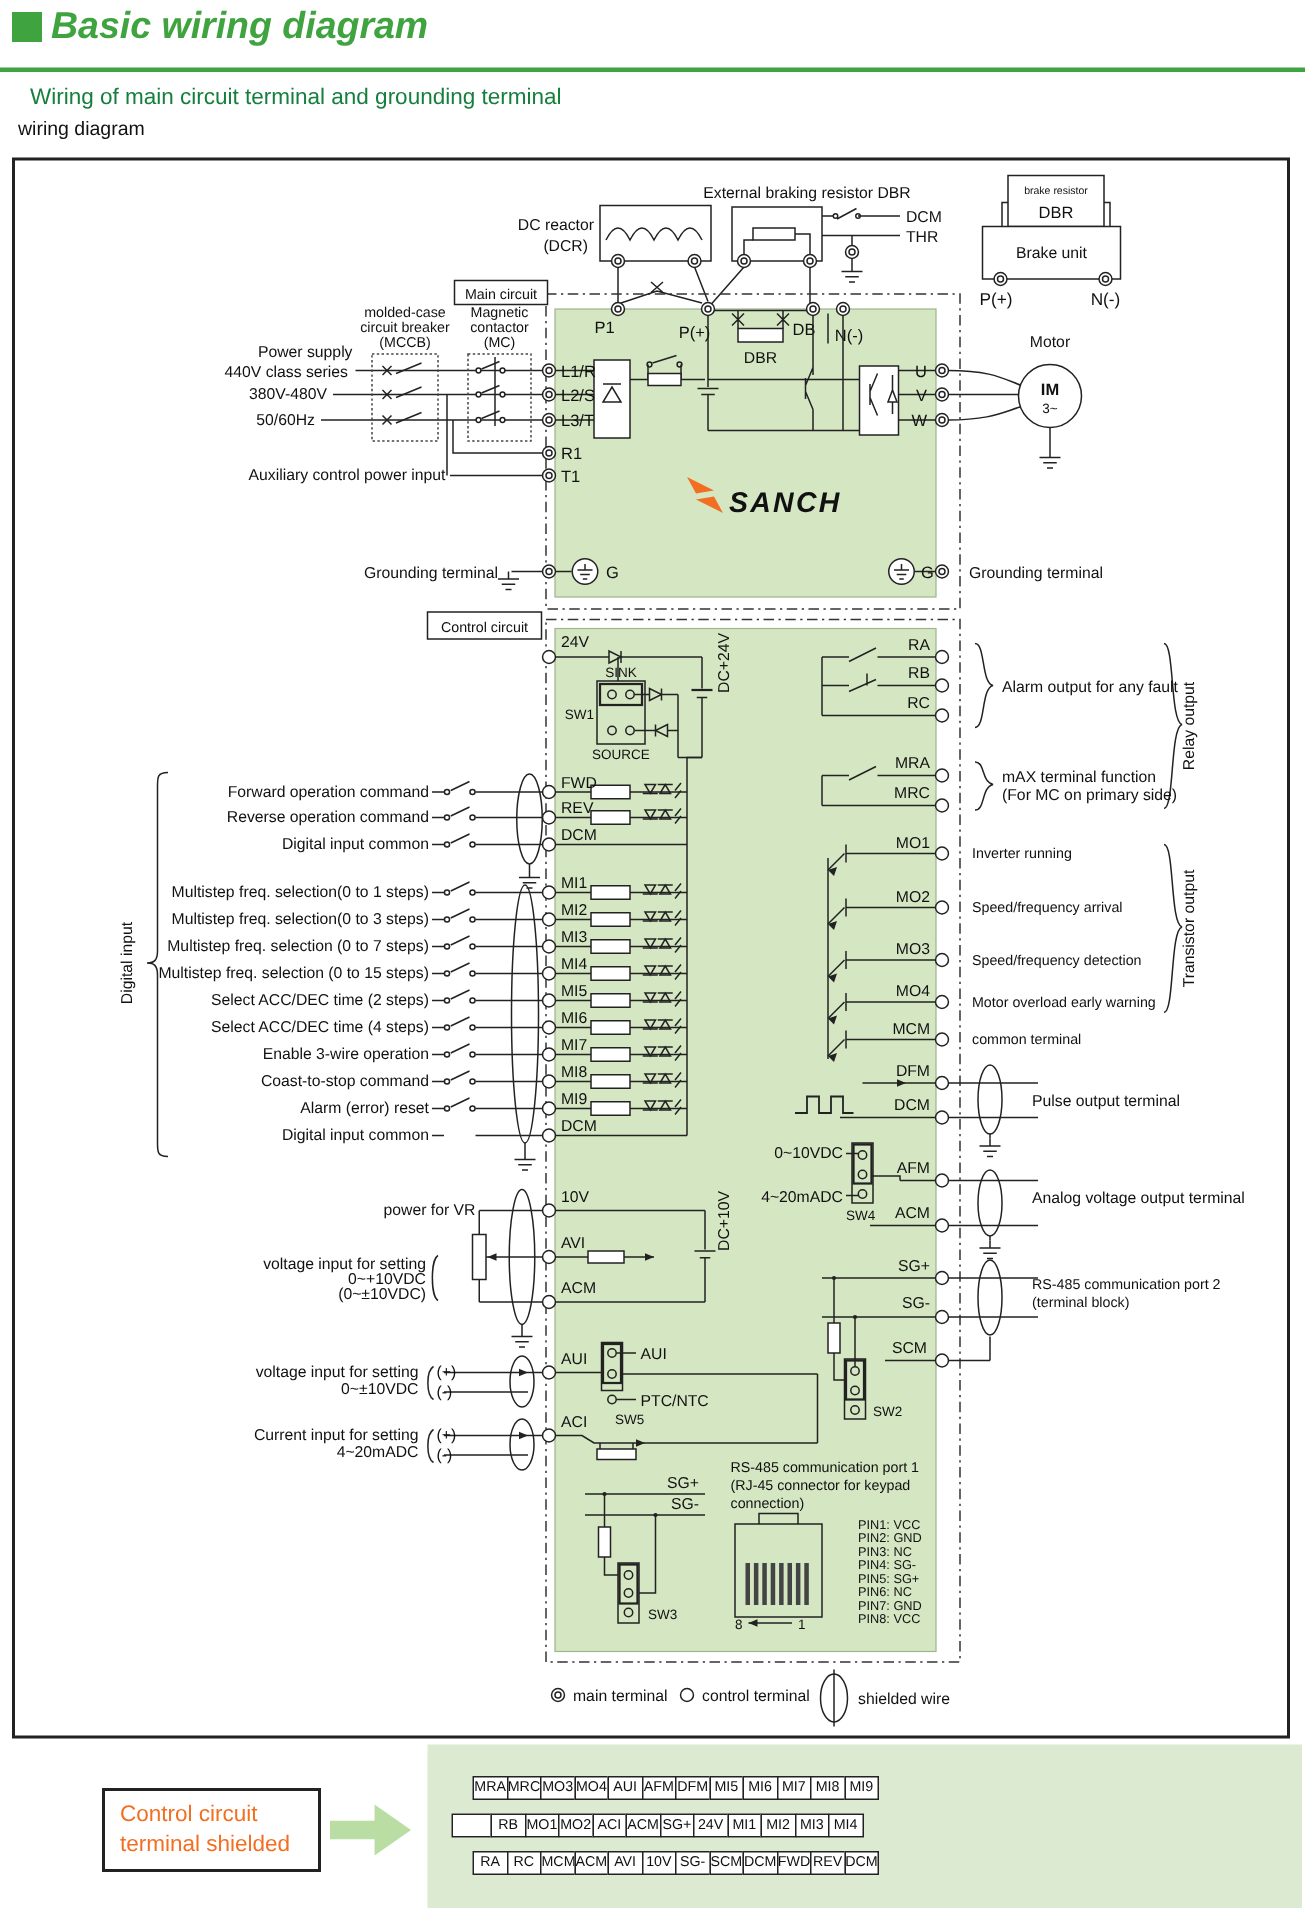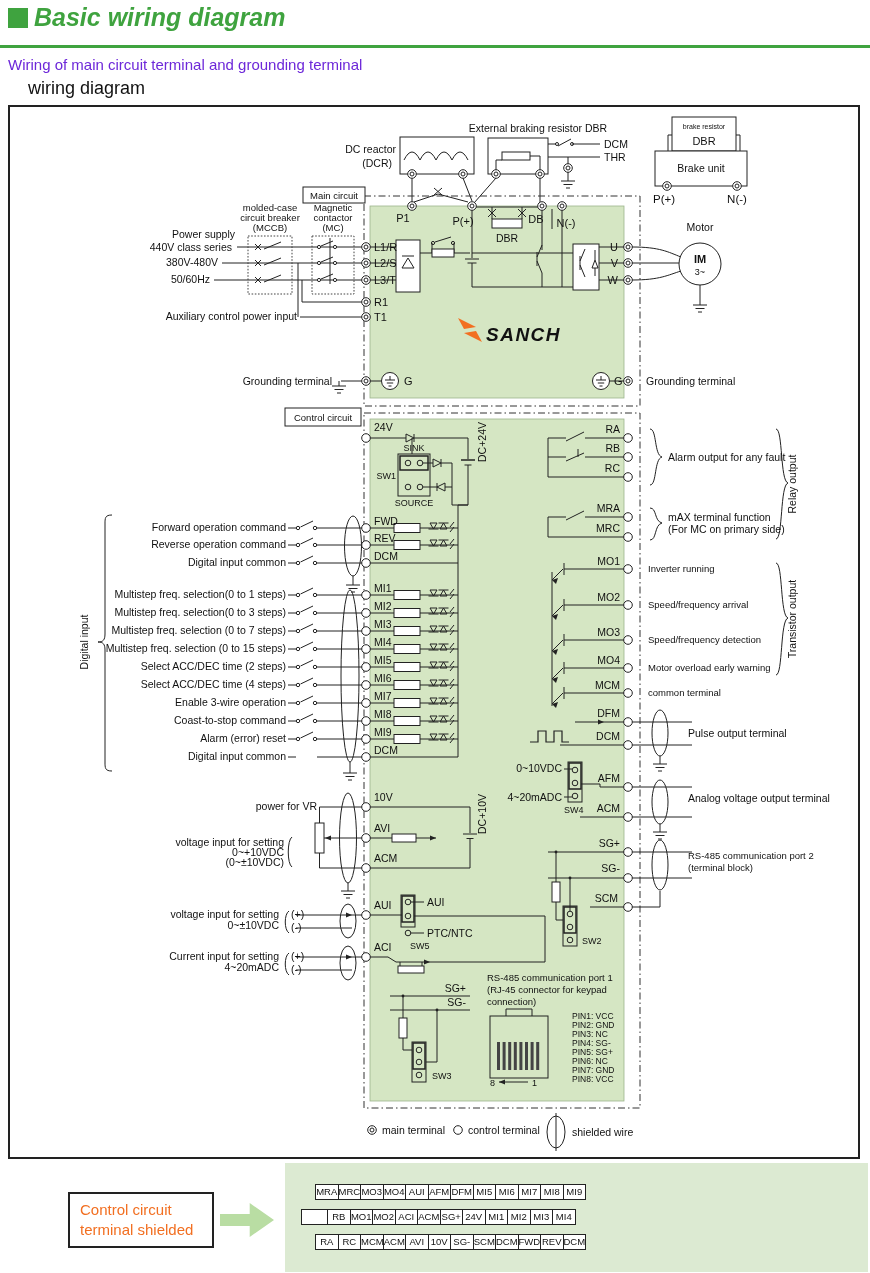--- a/index.html
+++ b/index.html
@@ -1,22 +1,22 @@
 <!DOCTYPE html>
 <html><head>
 <meta charset="utf-8">
 <style>
   body{margin:0;background:#fff}
   .page{position:relative;width:870px;height:1273px;background:#fff;font-family:"Liberation Sans",sans-serif;overflow:hidden}
   .abs{position:absolute}
   #tsq{left:8px;top:8px;width:20px;height:20px;background:#3fa33f}
   #title{left:34px;top:3px;font-size:25px;font-weight:bold;font-style:italic;color:#3fa33f}
   #rule{left:0;top:45px;width:870px;height:3px;background:#3fa33f}
-  #sub1{left:8px;top:56px;font-size:15px;color:#6d28d9}
-  #sub2{left:28px;top:78px;font-size:18px;color:#111}
+  #sub1{left:20px;top:56px;font-size:15px;color:#15803d}
+  #sub2{left:12px;top:78px;font-size:13px;color:#111}
   svg text{font-family:"Liberation Sans",sans-serif;fill:#111}
   .t12{font-size:11.5px}.t11{font-size:11px}.t10{font-size:10.5px}.t95{font-size:9.5px}.t9{font-size:9px}.t85{font-size:8.5px}.t7{font-size:7px}
   .bold{font-weight:bold}.ital{font-style:italic}
   .end{text-anchor:end}.mid{text-anchor:middle}
   .w{stroke:#222;fill:none;stroke-width:1}
   .w2{stroke:#222;fill:none;stroke-width:1.5}
   .box{fill:#fff;stroke:#222;stroke-width:1}
   .grn{fill:#d5e6c3;stroke:#9cb58c;stroke-width:0.8}
   .dash{fill:none;stroke:#333;stroke-width:1;stroke-dasharray:7 3 1.5 3}
   .dot{fill:none;stroke:#444;stroke-width:1;stroke-dasharray:1.6 1.6}

